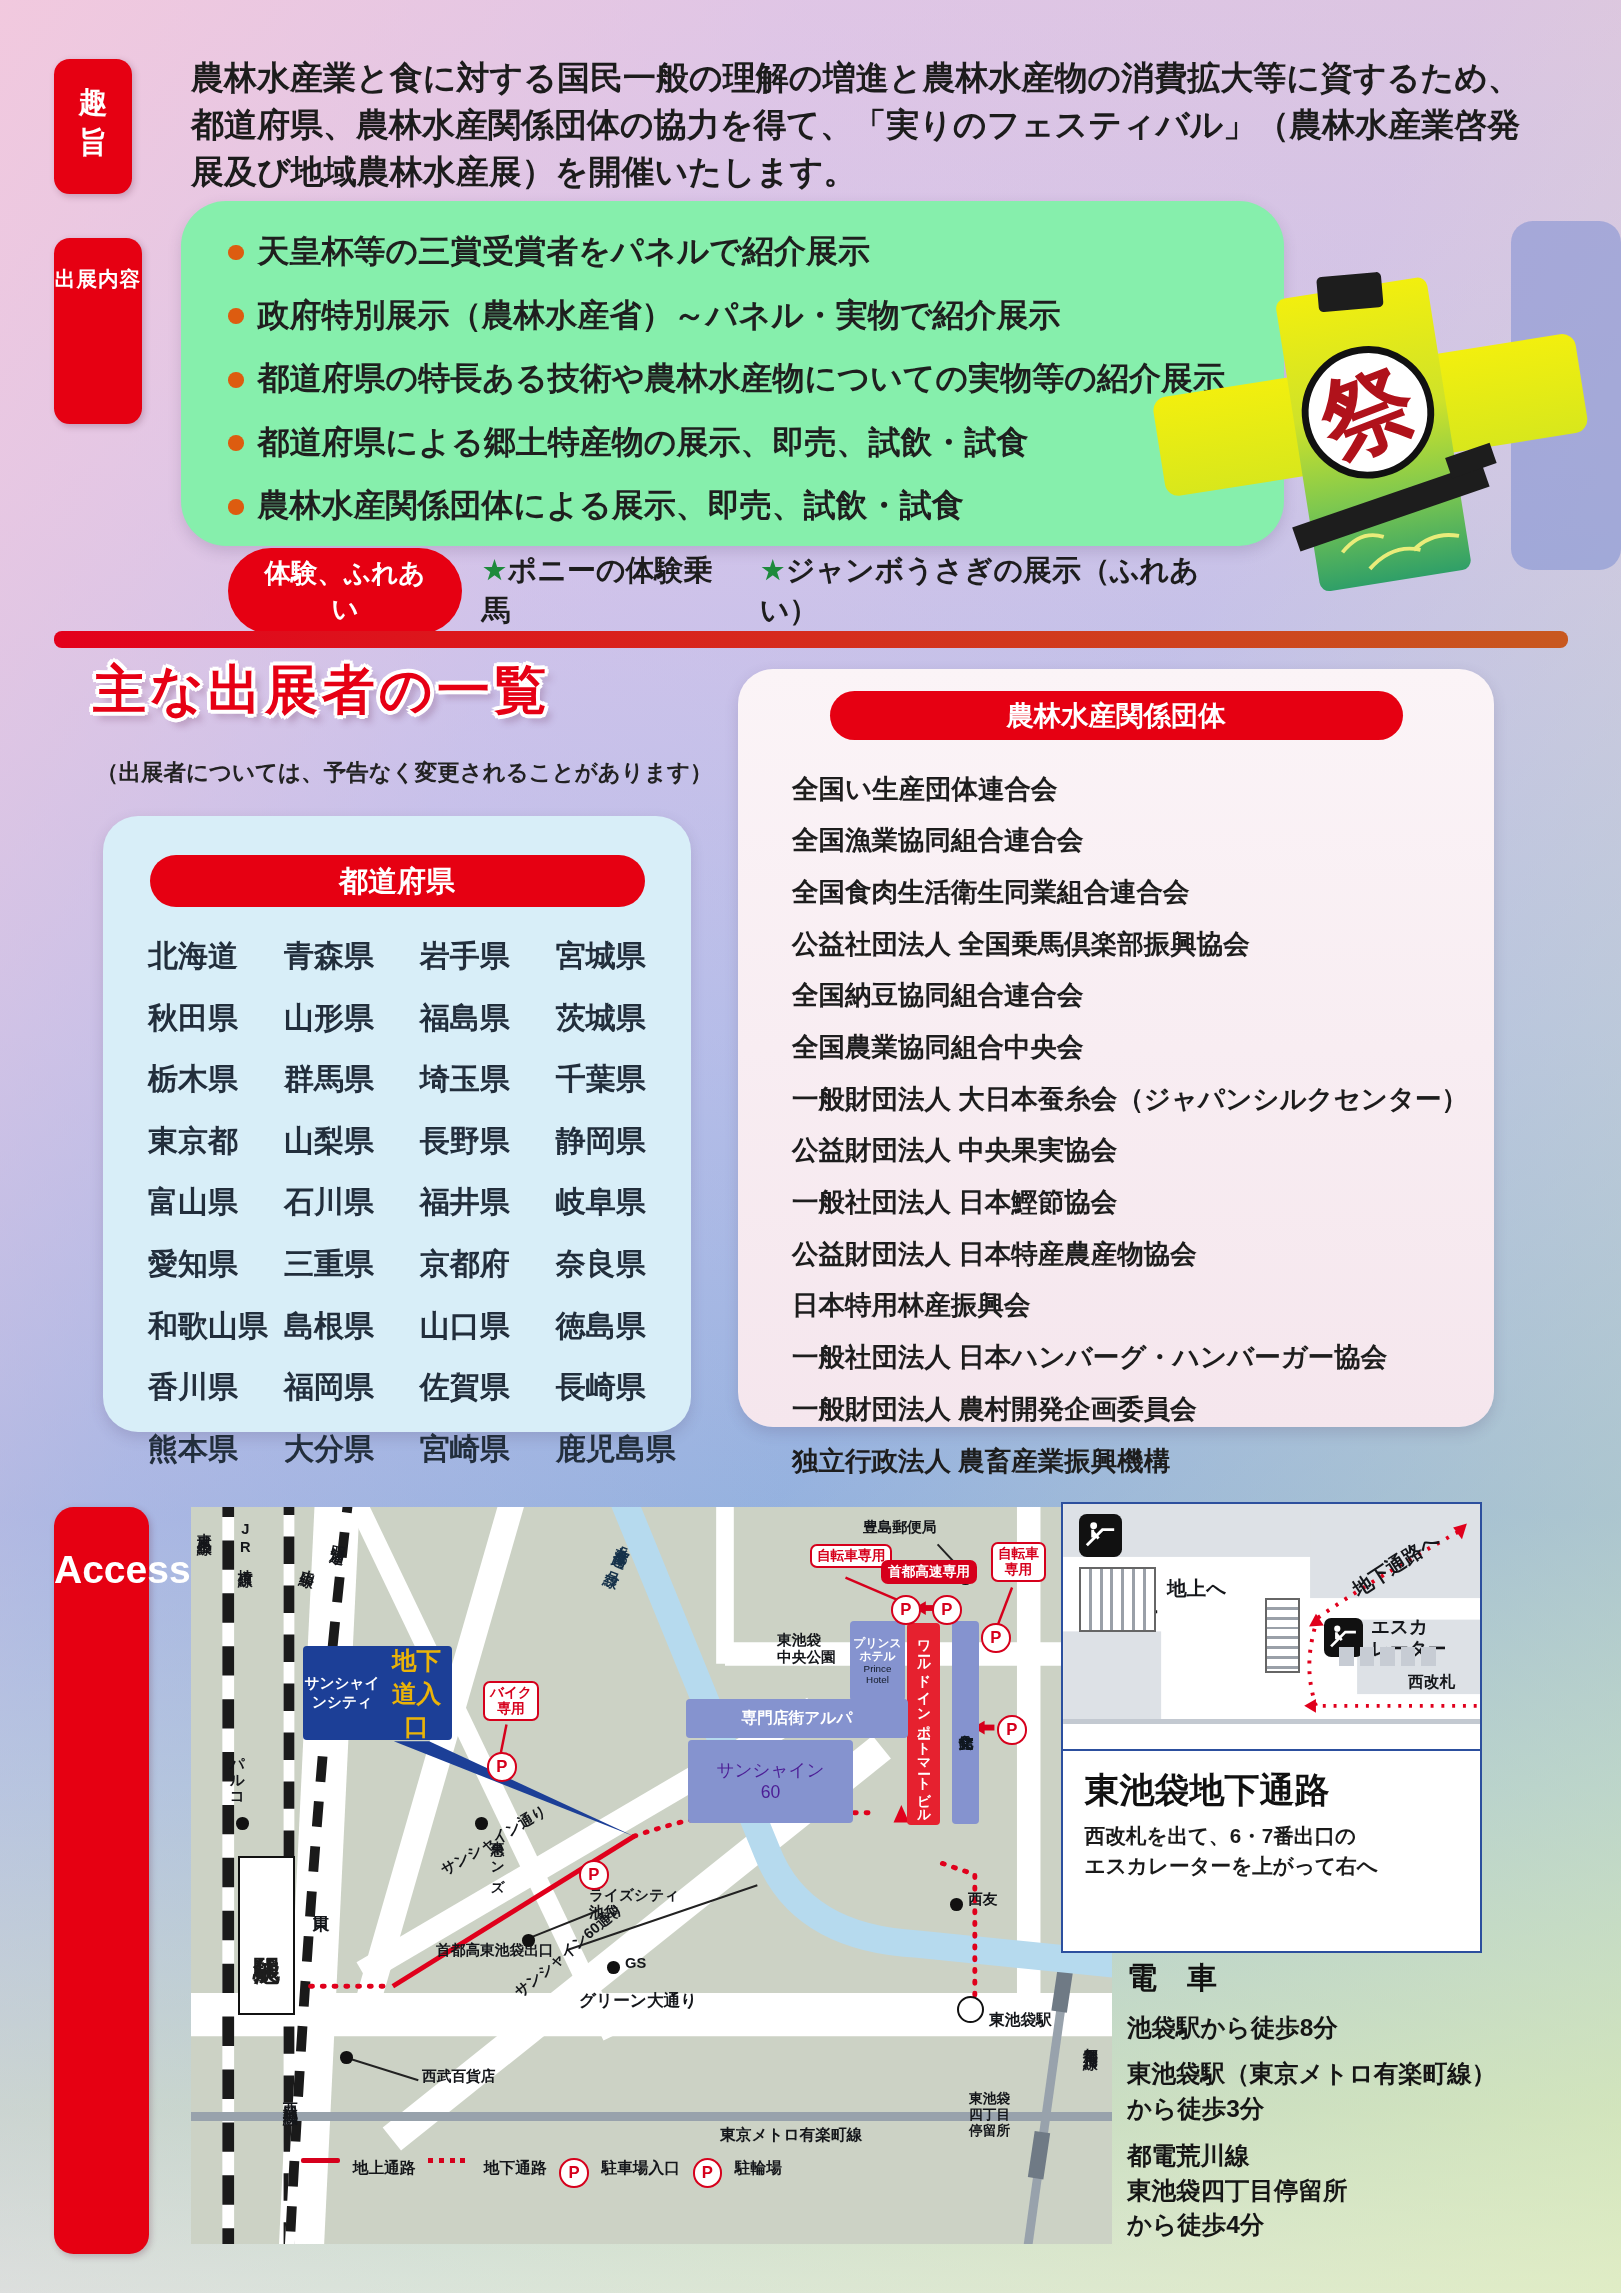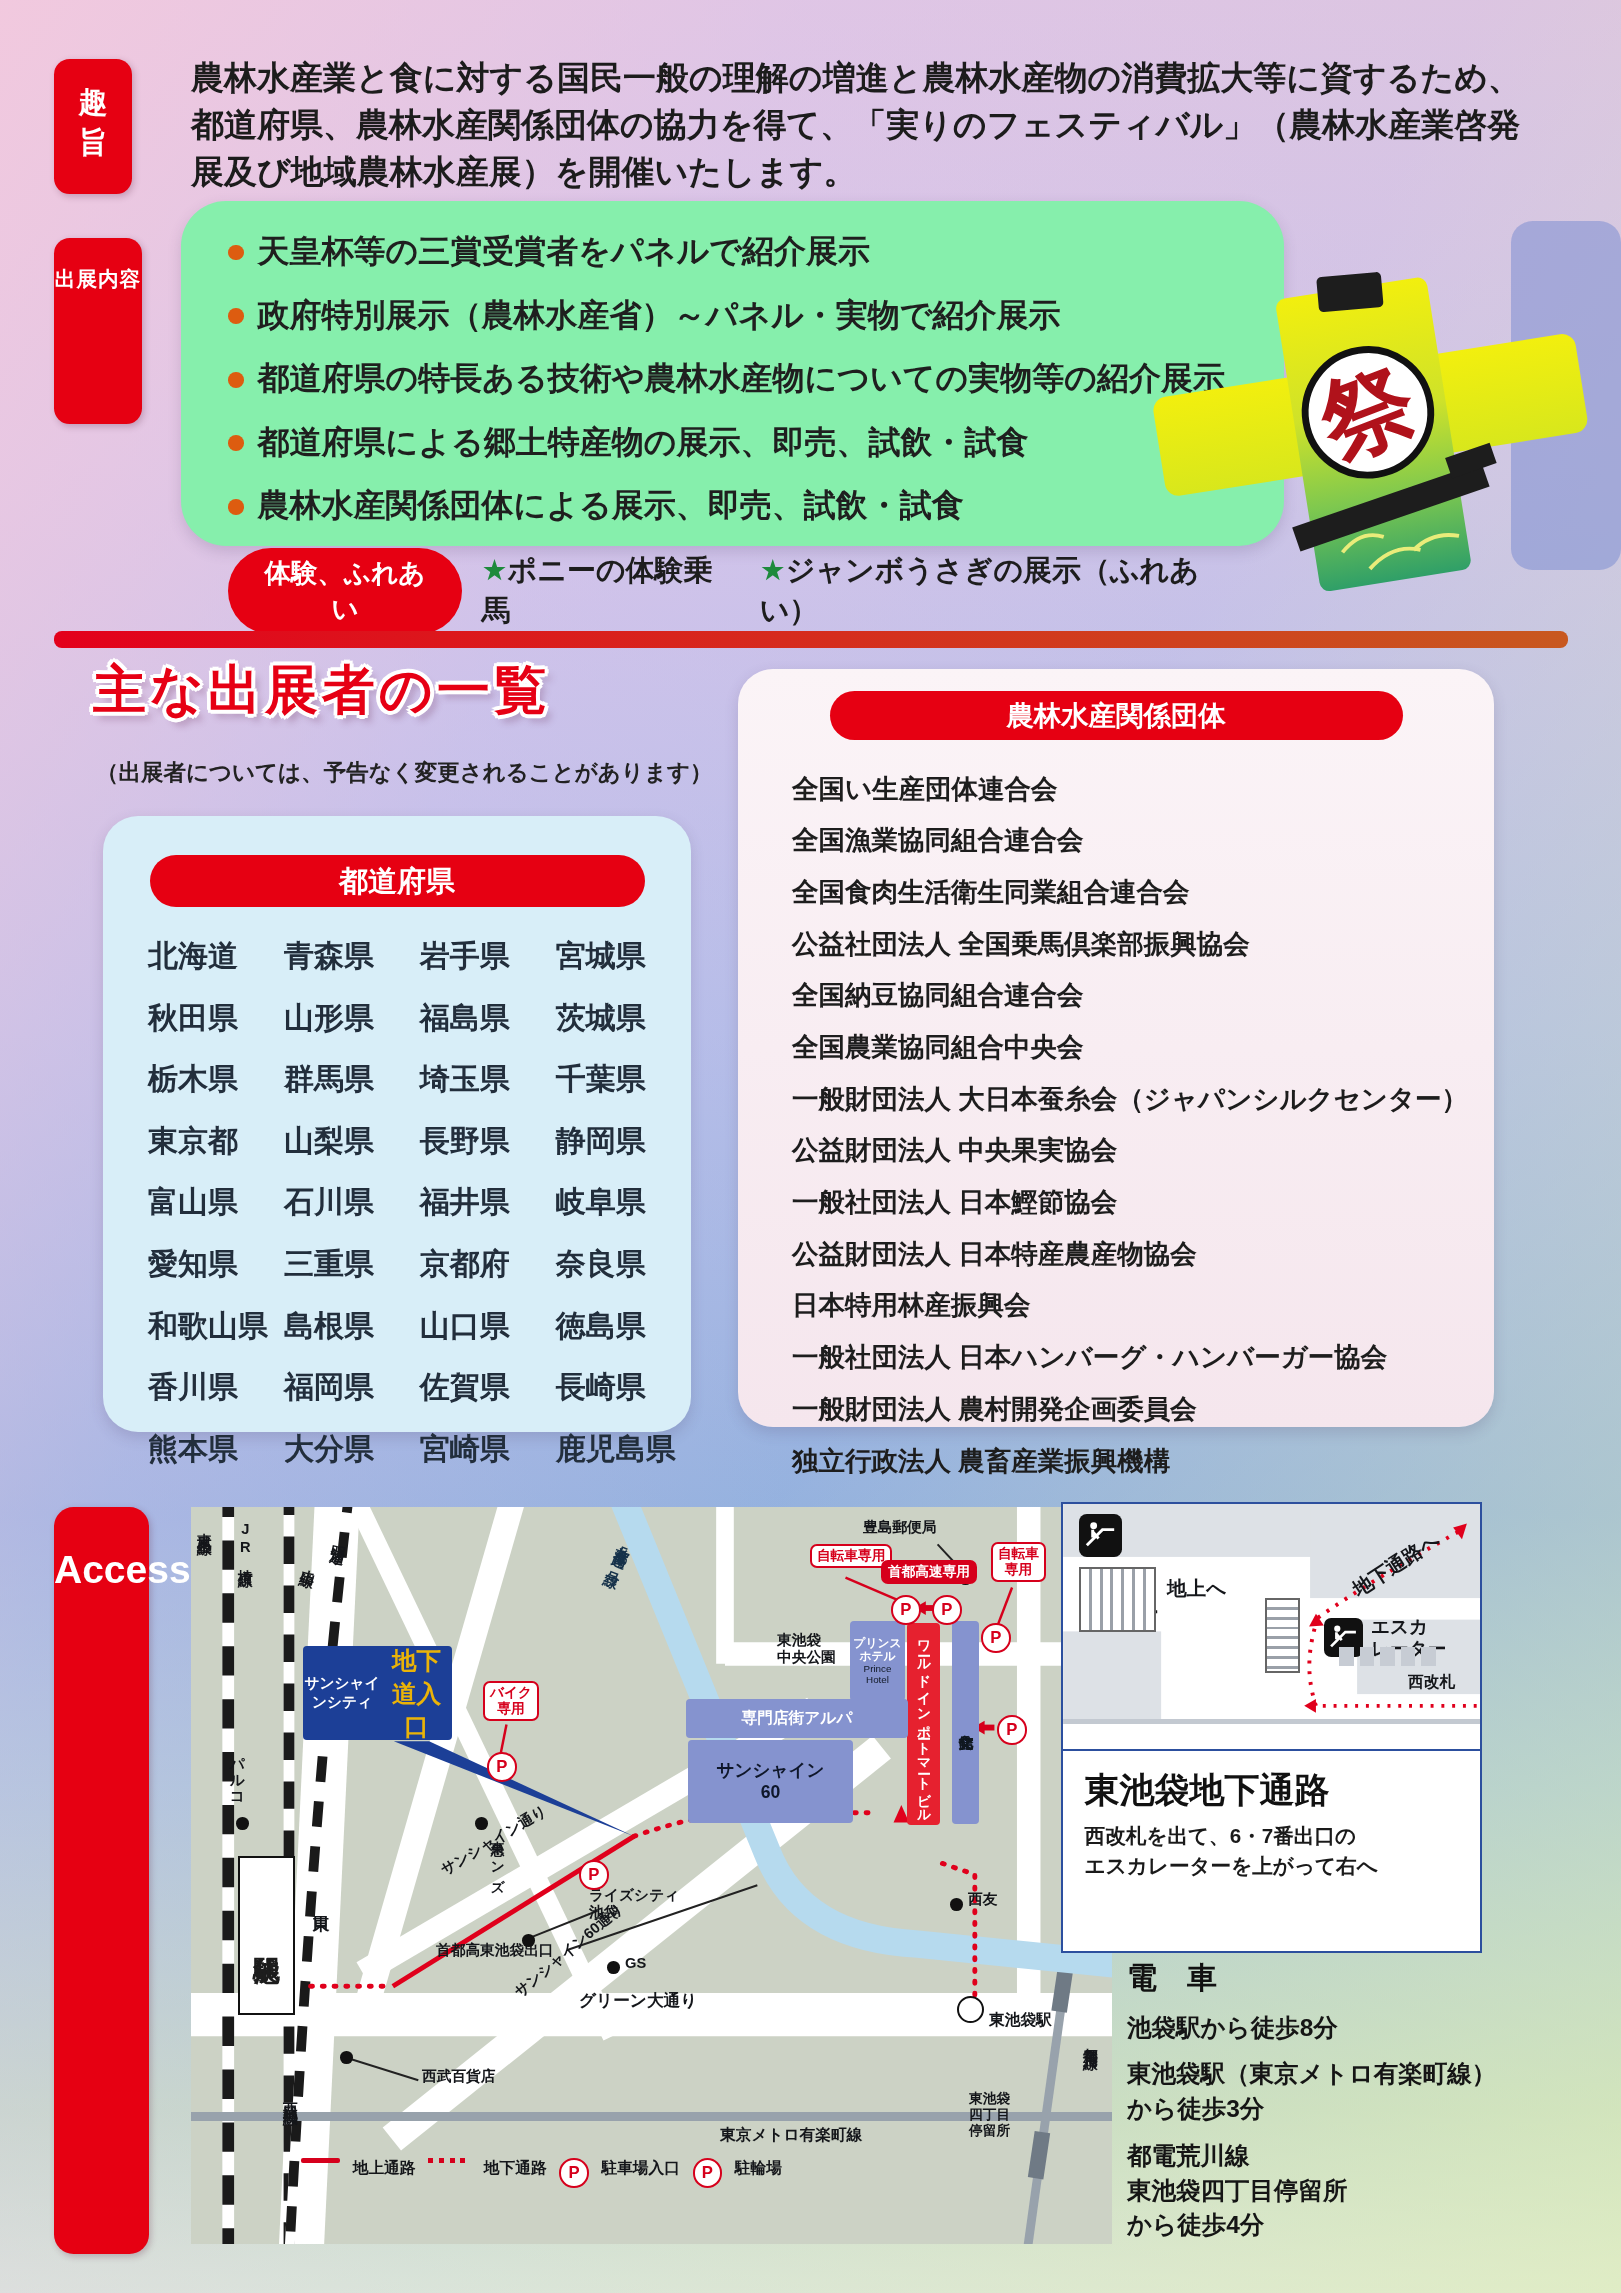--- a/index.html
+++ b/index.html
@@ -296,21 +296,21 @@
   <div class="bld" style="left:716px;top:116px;width:33px;height:202px;background:#e6212f">
     <span class="vtext" style="color:#fff;font-weight:bold;font-size:13.7px;letter-spacing:1px">ワールドインポートマートビル</span>
   </div>
   <div class="bld bld-blue" style="left:761px;top:114px;width:27.4px;height:203px">
     <span class="vtext" style="color:#101820;font-weight:bold;font-size:14.7px">文化会館</span>
   </div>
   <div class="bld bld-blue" style="left:495px;top:192px;width:222px;height:39px">
     <span style="color:#fff;font-weight:bold;font-size:15.7px">専門店街アルパ</span>
   </div>
   <div class="bld bld-blue" style="left:497px;top:233px;width:165px;height:83px">
-    <span class="pre" style="color:#0f172a;font-weight:bold;font-size:17.6px;line-height:1.2">サンシャイン
+    <span class="pre" style="color:#4c1d95;font-weight:normal;font-size:17.6px;line-height:1.2">サンシャイン
 60</span>
   </div>
   <div class="bld" style="left:112px;top:139px;width:149px;height:94px;background:#1c3f97;flex-direction:row">
     <span style="color:#fff;font-size:14.7px;font-weight:bold">サンシャインシティ</span>
     <span style="color:#eab308;font-size:24.5px;font-weight:bold">地下道入口</span>
   </div>
 
   <div class="rlabel" style="left:619px;top:37px">自転車専用</div>
   <div class="rlabel" style="left:800px;top:35px">自転車
 専用</div>

